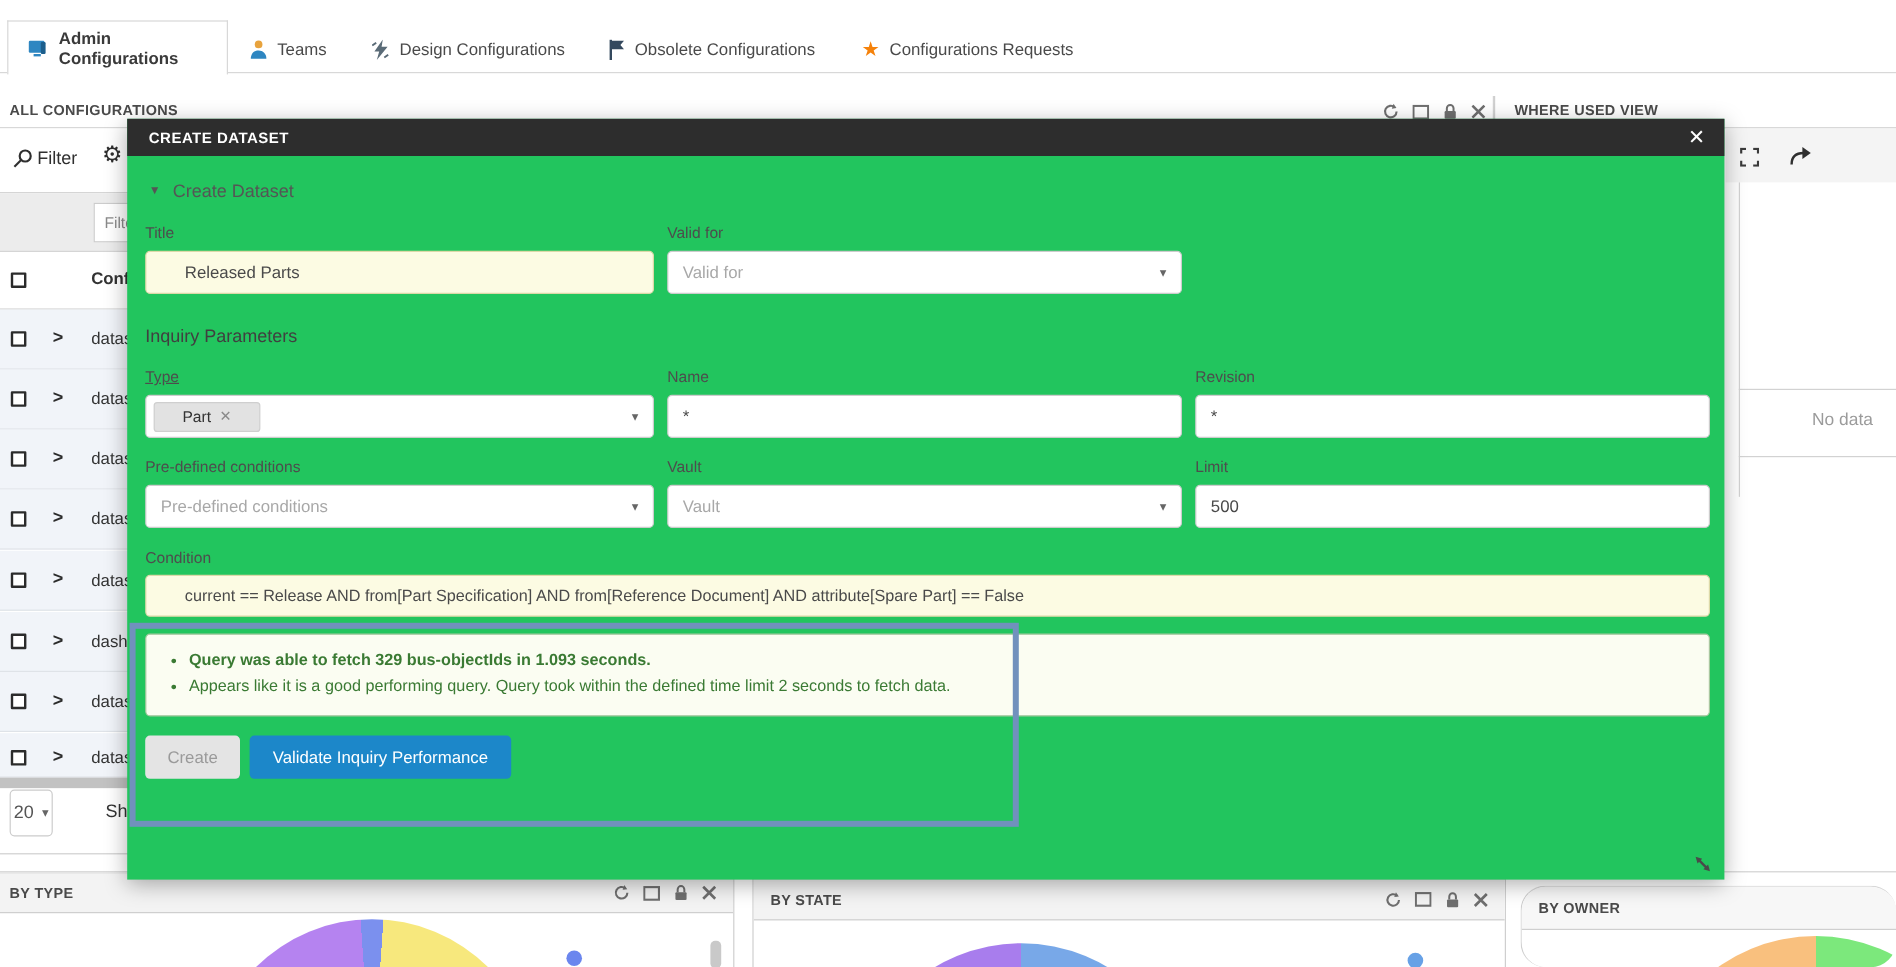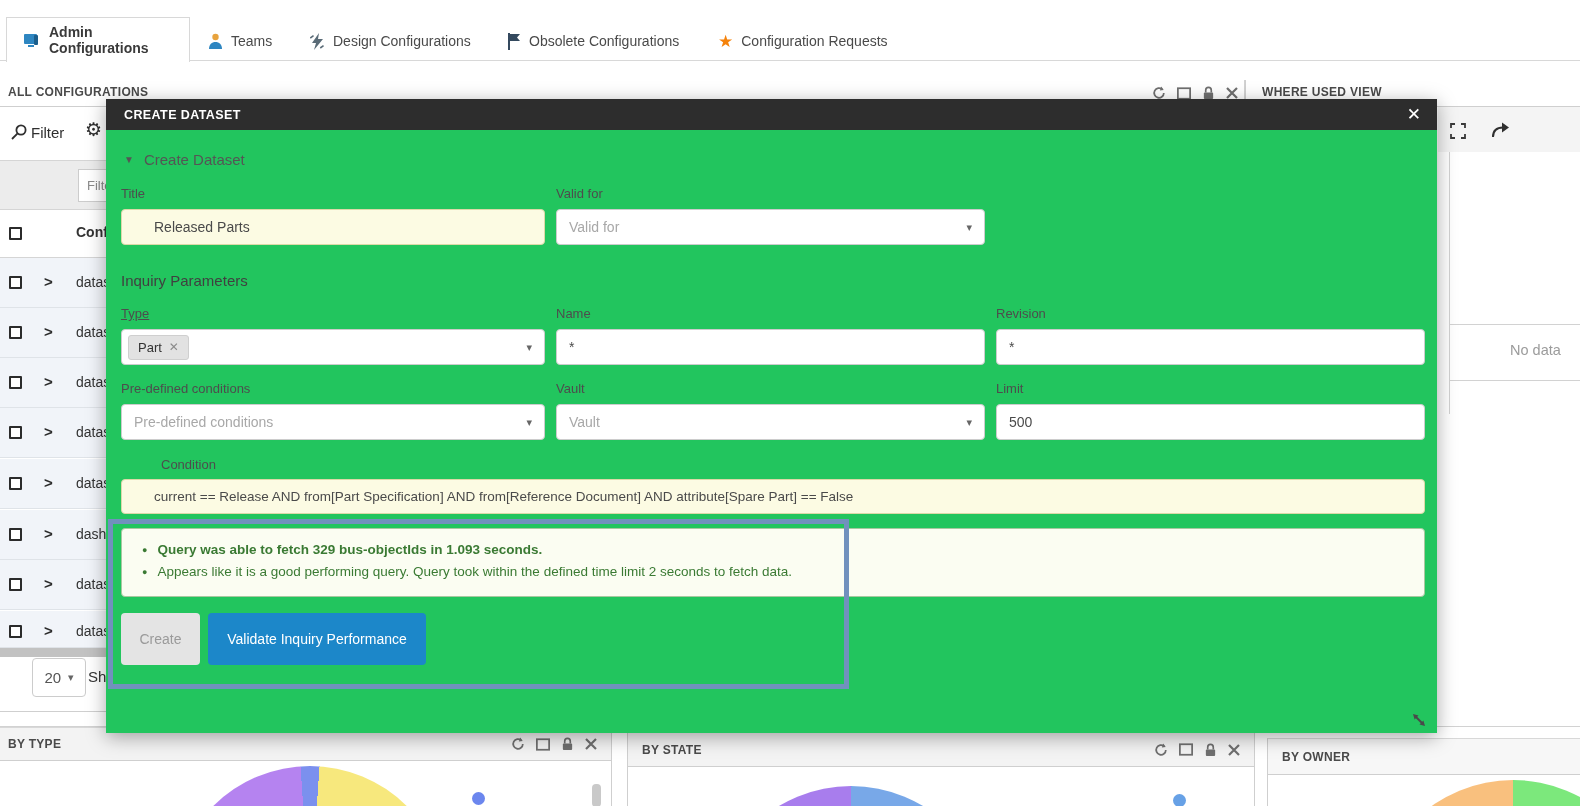--- a/index.html
+++ b/index.html
@@ -35,21 +35,21 @@
   .gear { left:85px; top:120px; font-size:19px; color:#2f2f2f; line-height:1; }
   .lp-filterrow { left:0; top:161px; width:1243px; height:49px; background:#ececec; border-bottom:1px solid #d5d5d5; }
   .filter-input { left:78px; top:169px; width:200px; height:33px; background:#fff; border:1px solid #ccc; font-size:13px; color:#8a8a8a; display:flex; align-items:center; padding-left:8px; }
   .lp-headrow { left:0; top:210px; width:1243px; height:48px; background:#fff; border-bottom:1px solid #d5d5d5; }
   .lp-row { left:0; width:1243px; height:50px; background:#f1f4f9; border-bottom:1px solid #dfe3e8; }
   .cbx { position:absolute; left:9px; width:13px; height:13px; border:2px solid #2b2b2b; background:#fff; border-radius:1px; }
   .chev { position:absolute; left:44px; font-weight:bold; font-size:15px; color:#2b2b2b; }
   .rowtxt { position:absolute; left:76px; font-size:14px; color:#333; white-space:nowrap; }
   .lp-scroll { left:0; top:648px; width:1243px; height:9px; background:#c2c2c2; }
   .lp-footer { left:0; top:657px; width:1243px; height:55px; background:#fff; border-bottom:1px solid #cfcfcf; }
-  .pagesize { left:8px; top:658px; width:54px; height:39px; border:1px solid #ccc; border-radius:4px; background:#fff; display:flex; align-items:center; justify-content:center; gap:7px; font-size:15px; color:#555;margin-left:24px; }
+  .pagesize { left:8px; top:658px; width:36px; height:39px; border:1px solid #ccc; border-radius:4px; background:#fff; display:flex; align-items:center; justify-content:center; gap:7px; font-size:15px; color:#555; }
   .showing { left:88px; top:668px; font-size:15px; color:#333; }
 
   
   .rp-titlebar { left:1245px; top:80px; width:335px; height:27px; border-bottom:1px solid #cfcfcf; border-left:1px solid #cfcfcf; background:#fff; }
   .rp-title { left:1262px; top:85px; }
   .rp-iconstrip { left:1438px; top:107px; width:142px; height:45px; background:#f4f4f4; }
   .nodata { left:1510px; top:342px; font-size:14.5px; color:#9b9b9b; }
 
   
   .bp { background:#fff; border-left:1px solid #cfcfcf; border-right:1px solid #cfcfcf; border-top:1px solid #d8d8d8; overflow:hidden; }
@@ -65,27 +65,27 @@
   .modal-close { color:#fff; font-size:17px; font-weight:bold; line-height:1; cursor:default; }
   .collapse-row { position:absolute; left:18px; top:52px; display:flex; align-items:center; gap:10px; font-size:15px; color:#555; }
   .tri { font-size:10px; color:#555; }
   .f-label { position:absolute; font-size:13px; color:#4d4d4d; }
   .f-input { position:absolute; height:36px; border:1px solid #ccc; border-radius:4px; background:#fff; display:flex; align-items:center; padding:0 12px; font-size:14px; color:#4a4a4a; }
   .f-yellow { background:#fcfbe3; border-color:#dcd9a8;padding-left:32px; }
   .f-select { justify-content:space-between; }
   .ph { color:#a8a8a8; }
   .caret { font-size:11px; color:#666; }
   .sec-label { position:absolute; font-size:15px; color:#404040; }
-  .chip { display:flex; align-items:center; gap:7px; background:#e2e2e2; border:1px solid #cfcfcf; border-radius:3px; height:25px; padding:0 9px; font-size:13px; color:#333; }
+  .chip { display:flex; align-items:center; gap:7px; background:#e2e2e2; border:1px solid #cfcfcf; border-radius:3px; height:25px; padding:0 23px; font-size:13px; color:#333; }
   .chip-x { color:#8a8a8a; font-weight:bold; font-size:12px; }
   .msgbox { position:absolute; left:15px; top:429px; width:1304px; height:69px; background:#fbfdf2; border:1px solid #a8c8a0; border-radius:4px; padding:13px 0 0 20px; }
   .msgline { display:flex; gap:10px; font-size:13.5px; color:#3a7a33; margin-bottom:7px; }
   .msgline .b { font-size:9px; margin-top:3px; }
   .msg-strong { font-weight:bold; }
-  .btn { position:absolute; top:514px; height:52px; border-radius:4px; display:flex; align-items:center; justify-content:center; font-size:14px; }
+  .btn { position:absolute; top:514px; height:36px; border-radius:4px; display:flex; align-items:center; justify-content:center; font-size:14px; }
   .btn-create { left:15px; width:79px; background:#e4e4e4; color:#9a9a9a; }
   .btn-validate { left:102px; width:218px; background:#1c87c9; color:#fff; }
   .resize-handle { position:absolute; right:9px; bottom:4px; }
 
   .annotation { left:108px; top:519px; width:741px; height:170px; border:5px solid #7191bd; z-index:12; }
 
   svg { display:block; }
 </style>
 </head>
 <body>
@@ -131,21 +131,21 @@
       <svg width="14" height="17" viewBox="0 0 14 17">
           <rect x="1" y="0" width="2" height="17" fill="#34495e"></rect>
           <path d="M3 1h10l-3 3.5L13 8H3z" fill="#34495e"></path>
         </svg>
     </span>
     <span>Obsolete Configurations</span>
   </div>
 
   <div class="abs tab" style="left:718px;">
     <span class="star-glyph">★</span>
-    <span>Configuration Requests</span>
+    <span>Configurations Requests</span>
   </div>
 
   <div class="abs lp-titlebar"></div>
   <div class="abs panel-title lp-title">ALL CONFIGURATIONS</div>
 
   <div class="abs icon-row" style="left:1152px; top:86px;">
     <span>
         <svg width="14" height="14" viewBox="0 0 16 16">
           <path d="M13.5 8a5.5 5.5 0 1 1-1.8-4.1" stroke="#6f6f6f" stroke-width="2" fill="none"></path>
           <polygon points="10.6,0.5 13.4,4.6 9,5.2" fill="#6f6f6f"></polygon>
@@ -318,21 +318,21 @@
               <path d="M1 1l10 10M11 1L1 11" stroke="#6f6f6f" stroke-width="2.2"></path>
             </svg>
           </span>
       </span>
     </div>
     <div class="pie" style="left: 173px; top: 38px; width: 274px; height: 274px; background: conic-gradient(rgb(123, 144, 238) 0deg, rgb(123, 144, 238) 4deg, rgb(247, 232, 125) 4deg, rgb(247, 232, 125) 178deg, rgb(181, 131, 240) 178deg, rgb(181, 131, 240) 356deg, rgb(123, 144, 238) 356deg, rgb(123, 144, 238) 360deg);"></div>
     <div class="legend-dot" style="left: 472px; top: 64px; background: rgb(107, 134, 238);"></div>
     <div class="bp-scrollthumb" style="left:592px; top:56px; width:9px; height:23px;"></div>
   </div>
 
-  <div class="abs bp" style="left:1267px; top:738px; width:313px; height:68px; border-right:none;">
+  <div class="abs bp" style="left:1267px; top:738px; width:313px; height:68px; border-right:none;border-radius:21px;">
     <div class="bp-head" style="height:36px; background:#f7f7f7;">
       <span class="panel-title" style="padding-left:6px;">BY OWNER</span>
     </div>
     <div class="pie" style="left: 105px; top: 41px; width: 280px; height: 280px; background: conic-gradient(rgb(124, 232, 124) 0deg, rgb(124, 232, 124) 180deg, rgb(249, 192, 126) 180deg, rgb(249, 192, 126) 360deg);"></div>
   </div>
 
   <div class="abs modal">
     <div class="modal-head">
       <span class="modal-title">CREATE DATASET</span>
       <span class="modal-close">✕</span>
@@ -377,21 +377,21 @@
 
     <span class="f-label" style="left:450px; top:282px;">Vault</span>
     <div class="f-input f-select" style="left:450px; top:305px; width:429px;">
       <span class="ph">Vault</span>
       <span class="caret">▾</span>
     </div>
 
     <span class="f-label" style="left:890px; top:282px;">Limit</span>
     <div class="f-input" style="left:890px; top:305px; width:429px;">500</div>
 
-    <span class="f-label" style="left:15px; top:358px;margin-left:40px;">Condition</span>
+    <span class="f-label" style="left:15px; top:358px;">Condition</span>
     <div class="f-input f-yellow" style="left:15px; top:380px; width:1304px; height:35px; font-size:13.5px;">current == Release AND from[Part Specification] AND from[Reference Document] AND attribute[Spare Part] == False</div>
 
     <div class="msgbox">
       <div class="msgline msg-strong">
         <span class="b">●</span>
         <span>Query was able to fetch 329 bus-objectIds in 1.093 seconds.</span>
       </div>
       <div class="msgline">
         <span class="b">●</span>
         <span>Appears like it is a good performing query. Query took within the defined time limit 2 seconds to fetch data.</span>

